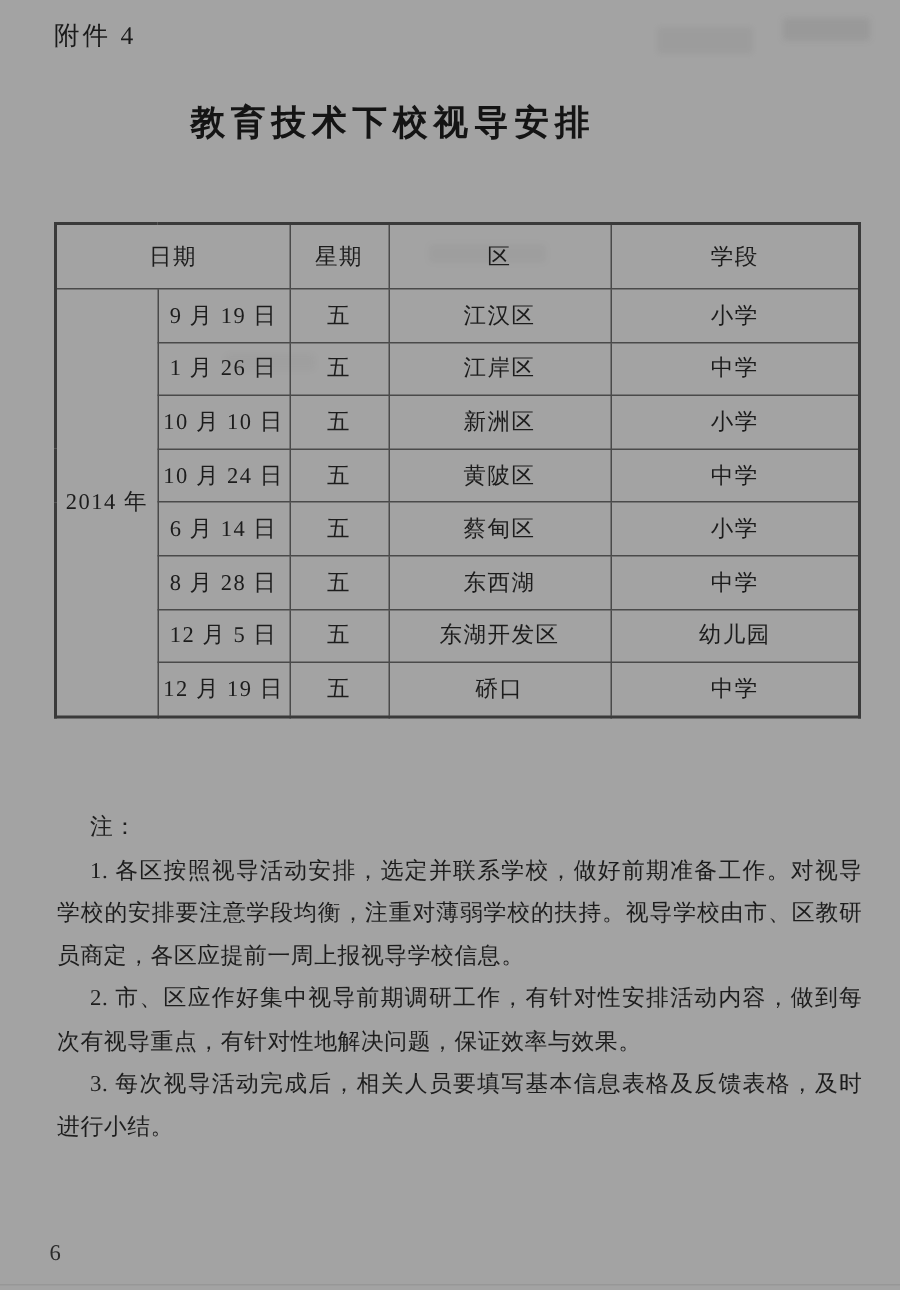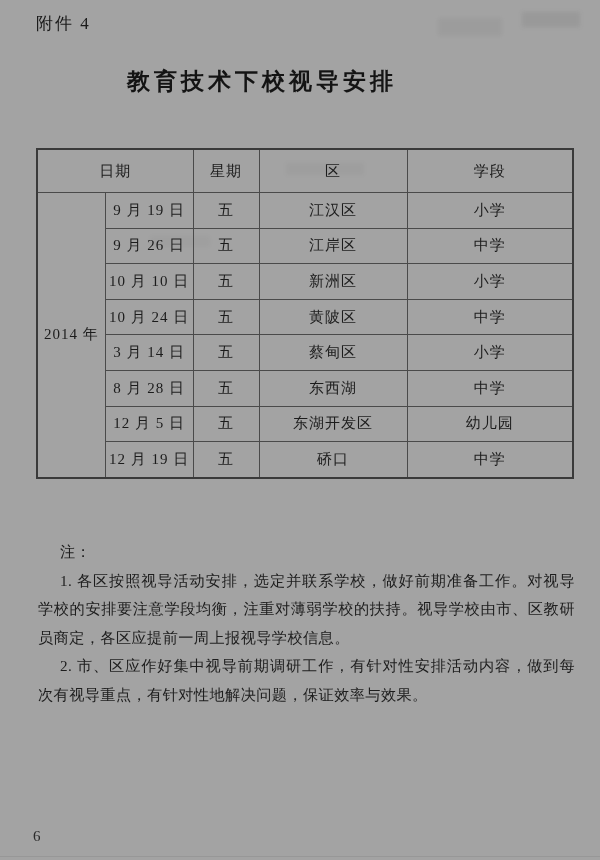--- a/index.html
+++ b/index.html
@@ -120,39 +120,39 @@
     </thead>
     <tbody>
       <tr>
         <td class="year-cell" rowspan="8">2014 年</td>
         <td>9 月 19 日</td>
         <td>五</td>
         <td>江汉区</td>
         <td>小学</td>
       </tr>
       <tr>
-        <td>9 月 26 日</td>
+        <td>1 月 26 日</td>
         <td>五</td>
         <td>江岸区</td>
         <td>中学</td>
       </tr>
       <tr>
         <td>10 月 10 日</td>
         <td>五</td>
         <td>新洲区</td>
         <td>小学</td>
       </tr>
       <tr>
         <td>10 月 24 日</td>
         <td>五</td>
         <td>黄陂区</td>
         <td>中学</td>
       </tr>
       <tr>
-        <td>3 月 14 日</td>
+        <td>6 月 14 日</td>
         <td>五</td>
         <td>蔡甸区</td>
         <td>小学</td>
       </tr>
       <tr>
         <td>8 月 28 日</td>
         <td>五</td>
         <td>东西湖</td>
         <td>中学</td>
       </tr>
@@ -168,19 +168,20 @@
         <td>硚口</td>
         <td>中学</td>
       </tr>
     </tbody>
   </table>
 
   <div class="notes">
     <p>注：</p>
     <p>1. 各区按照视导活动安排，选定并联系学校，做好前期准备工作。对视导学校的安排要注意学段均衡，注重对薄弱学校的扶持。视导学校由市、区教研员商定，各区应提前一周上报视导学校信息。</p>
     <p>2. 市、区应作好集中视导前期调研工作，有针对性安排活动内容，做到每次有视导重点，有针对性地解决问题，保证效率与效果。</p>
+    <p>3. 每次视导活动完成后，相关人员要填写基本信息表格及反馈表格，及时进行小结。</p>
   </div>
 
   <div class="page-number">6</div>
 
   <div class="page-edge"></div>
 
 </div>
 
 </body></html>

